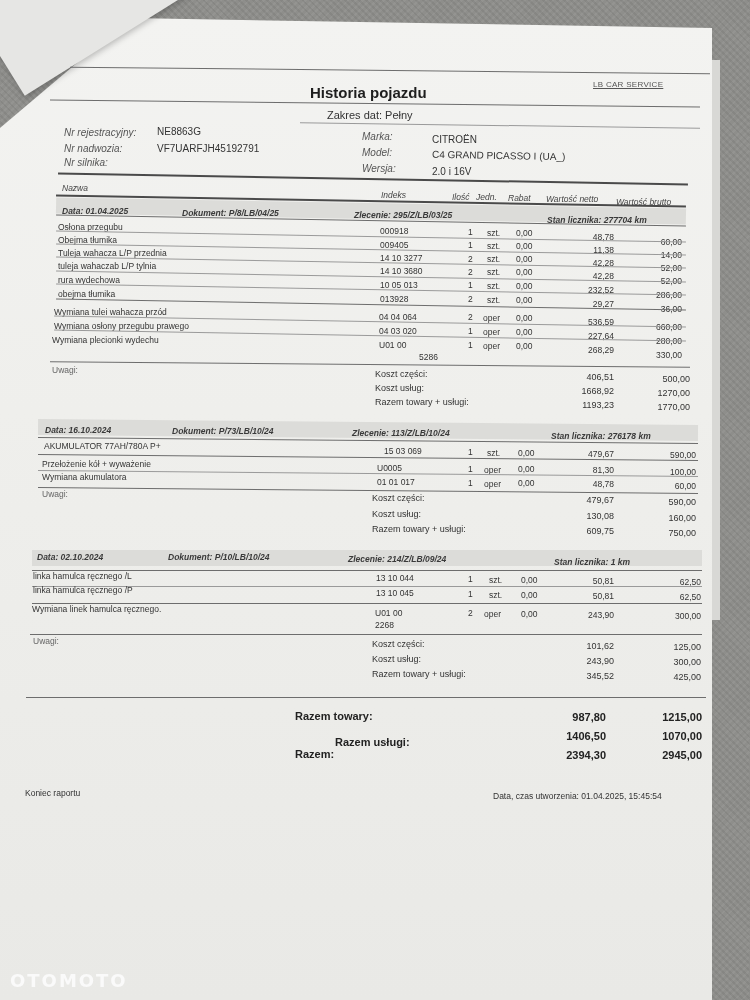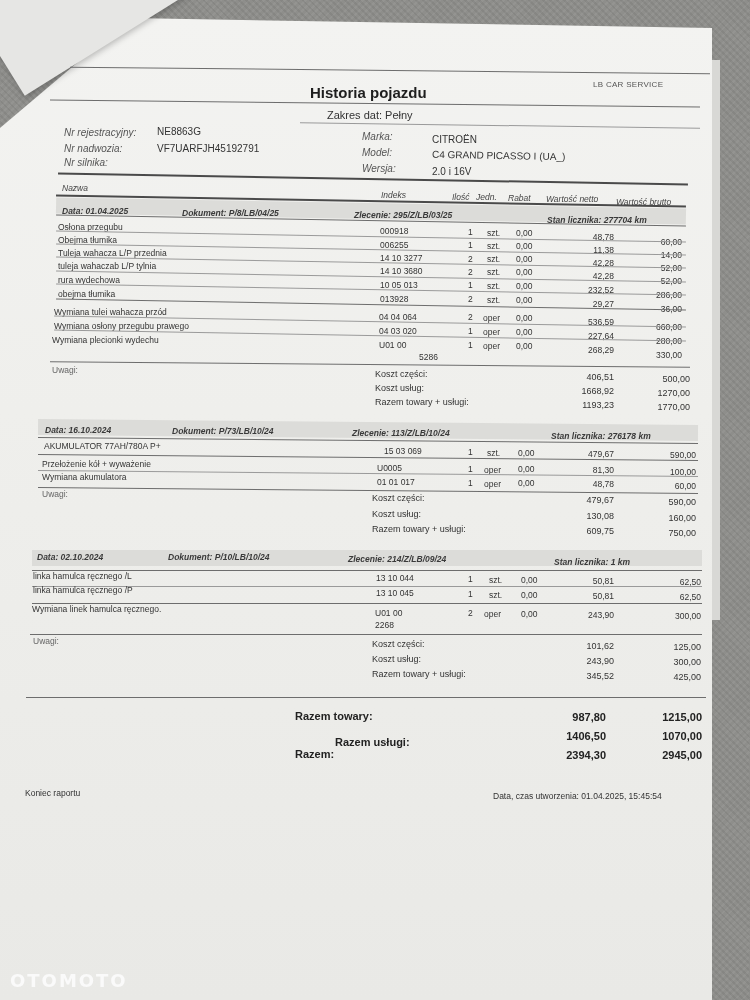--- a/index.html
+++ b/index.html
@@ -53,21 +53,21 @@
 <body>
 
 <div class="bg-fabric"></div>
 <div class="right-edge"></div>
 <div class="paper"></div>
 <div class="under-sheet"></div>
 
 <div class="doc">
 
   <div class="hline" style="left:70px;top:70px;width:640px;transform:rotate(0.6deg);"></div>
-  <div class="abs company" style="left:593px;top:80px;">LB CAR SERVICE</div>
+  <div class="abs company" style="left:593px;top:80px;text-decoration:underline;">LB CAR SERVICE</div>
   <div class="abs title" style="left:310px;top:84px;">Historia pojazdu</div>
   <div class="hline" style="left:50px;top:103px;width:650px;transform:rotate(0.6deg);"></div>
   <div class="abs sub" style="left:327px;top:109px;">Zakres dat: Pełny</div>
   <div class="hline light" style="left:300px;top:125px;width:400px;transform:rotate(0.8deg);"></div>
 
   <div>
     <div class="abs lbl" style="left:64px;top:127px;">Nr rejestracyjny:</div>
     <div class="abs val" style="left:157px;top:126px;">NE8863G</div>
     <div class="abs lbl" style="left:64px;top:143px;">Nr nadwozia:</div>
     <div class="abs val" style="left:157px;top:143px;">VF7UARFJH45192791</div>
@@ -108,21 +108,21 @@
       <div class="abs row" style="left:468px;top:227px;">1</div>
       <div class="abs row" style="left:487px;top:228px;">szt.</div>
       <div class="abs row" style="left:516px;top:228px;">0,00</div>
       <div class="abs row num" style="left:560px;top:232px;width:54px;">48,78</div>
       <div class="abs row num" style="left:636px;top:237px;width:46px;">60,00</div>
     </div>
     <div class="hline light" style="left:56px;top:236px;width:630px;transform:rotate(1deg);"></div>
 
     <div>
       <div class="abs row" style="left:58px;top:235px;">Obejma tłumika</div>
-      <div class="abs row" style="left:380px;top:240px;">006255</div>
+      <div class="abs row" style="left:380px;top:240px;">009405</div>
       <div class="abs row" style="left:468px;top:240px;">1</div>
       <div class="abs row" style="left:487px;top:241px;">szt.</div>
       <div class="abs row" style="left:516px;top:241px;">0,00</div>
       <div class="abs row num" style="left:560px;top:245px;width:54px;">11,38</div>
       <div class="abs row num" style="left:636px;top:250px;width:46px;">14,00</div>
     </div>
     <div class="hline light" style="left:56px;top:249px;width:630px;transform:rotate(1deg);"></div>
 
     <div>
       <div class="abs row" style="left:58px;top:248px;">Tuleja wahacza L/P przednia</div>

